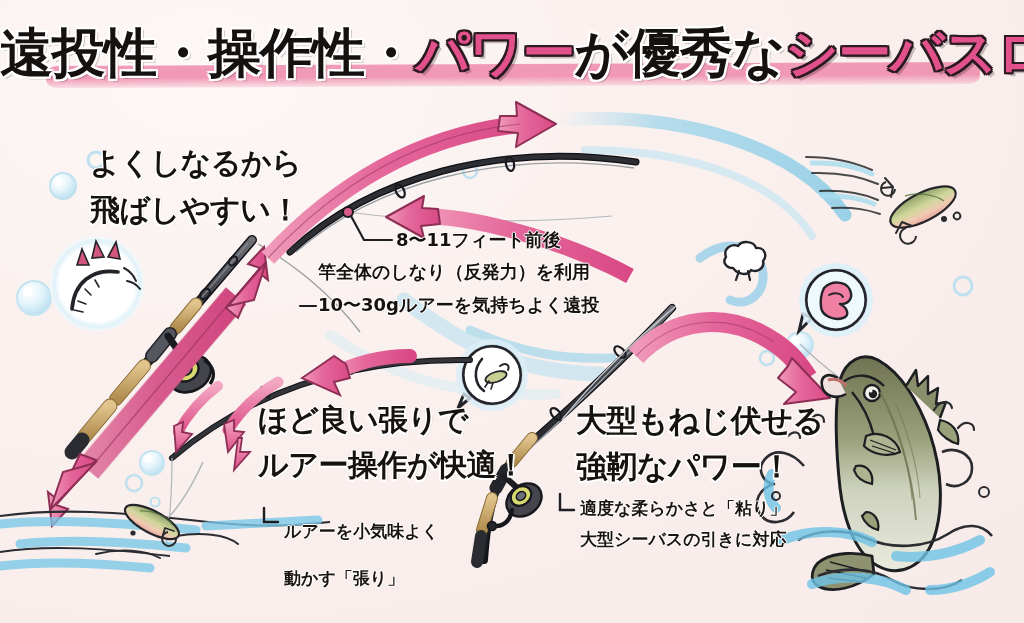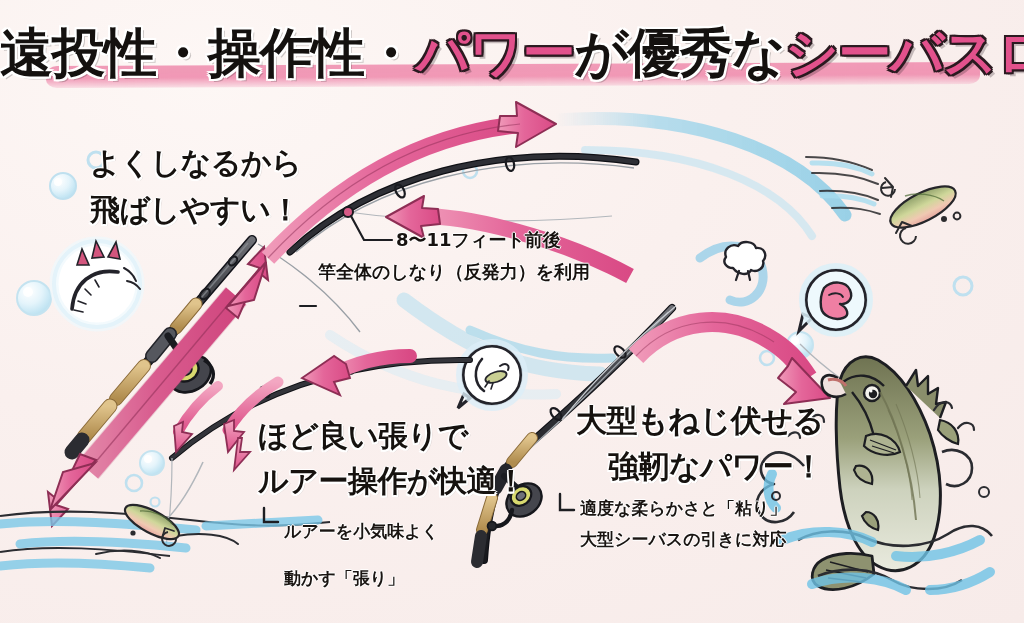--- a/index.html
+++ b/index.html
@@ -473,31 +473,34 @@
     <div><span class="ln">よくしなるから</span></div>
     <div style="margin-top:5px;"><span class="ln">飛ばしやすい！</span></div>
   </div>
 
   <div class="spec" style="left:394px;top:225px;">
     <span class="sp">8〜11フィート前後</span>
   </div>
   <div class="spec" style="left:316px;top:257px;">
     <span class="sp">竿全体のしなり（反発力）を利用</span>
   </div>
-
-  <div class="callout" style="left:256px;top:416px;">
+  <div class="spec" style="left:316px;top:290px;">
+    <span class="sp">10〜30gルアーを気持ちよく遠投</span>
+  </div>
+
+  <div class="callout" style="left:256px;top:400px;">
     <div><span class="ln">ほど良い張りで</span></div>
     <div style="margin-top:3px;"><span class="ln">ルアー操作が快適！</span></div>
   </div>
   <div class="sub" style="left:282px;top:517px;">
     <div><span class="sln">ルアーを小気味よく</span></div>
     <div style="margin-top:18px;"><span class="sln">動かす「張り」</span></div>
   </div>
 
-  <div class="callout big" style="left:574px;top:400px;text-align:right;">
+  <div class="callout big" style="left:574px;top:400px;">
     <div><span class="ln">大型もねじ伏せる</span></div>
     <div style="margin-top:3px;"><span class="ln">強靭なパワー！</span></div>
   </div>
   <div class="sub" style="left:578px;top:494px;text-align:right;">
     <div><span class="sln">適度な柔らかさと「粘り」</span></div>
     <div style="margin-top:2px;"><span class="sln">大型シーバスの引きに対応</span></div>
   </div>
 
 </div>
 

